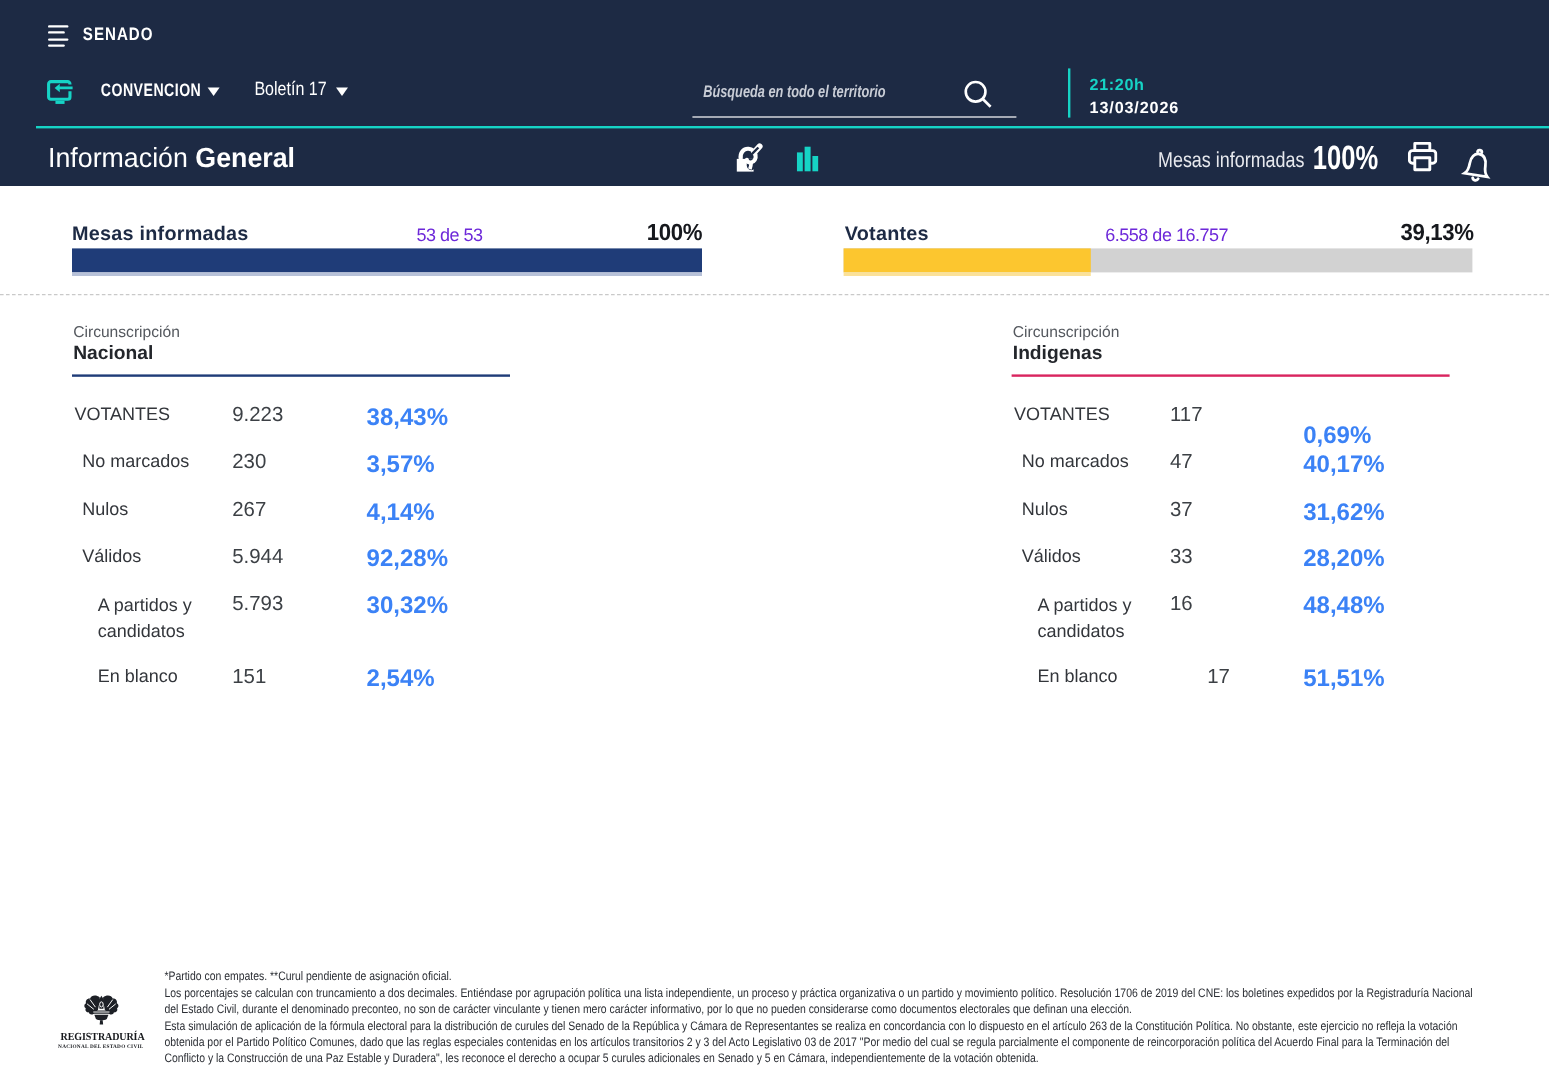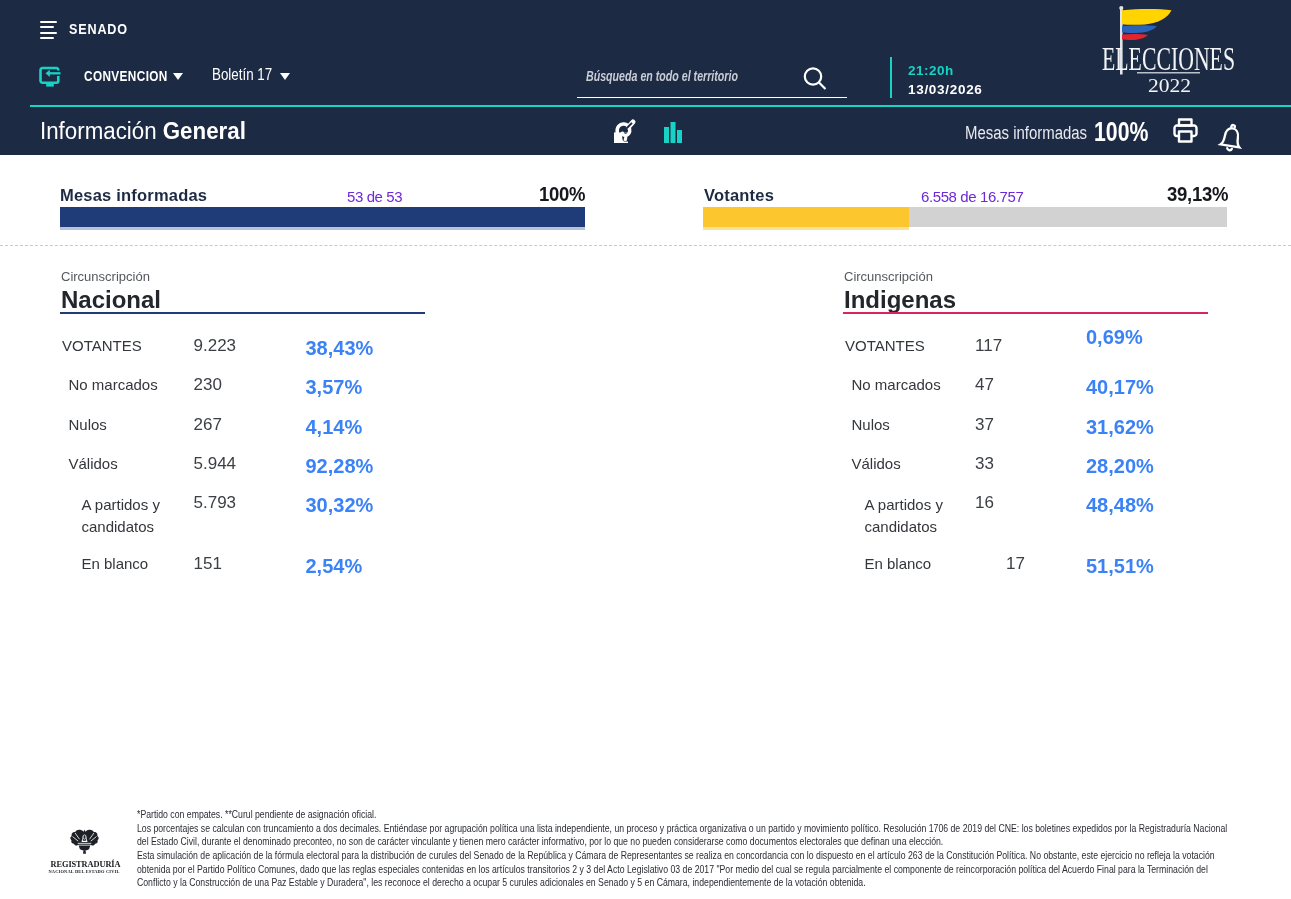--- a/index.html
+++ b/index.html
@@ -40,21 +40,21 @@
   #bar1 { position:absolute; left:60px; top:206.5px; width:524.5px; height:20px; background:#1f3c78; }
   #bar1s { position:absolute; left:60px; top:226.5px; width:524.5px; height:3.5px; background:#b7c1d8; }
   #bar2bg { position:absolute; left:703px; top:206.5px; width:524px; height:20px; background:#d2d2d2; }
   #bar2fg { position:absolute; left:703px; top:206.5px; width:206px; height:20px; background:#fcc62f; }
   #bar2s { position:absolute; left:703px; top:226.5px; width:206px; height:3.5px; background:#fbe198; }
 
   #dashed { position:absolute; left:0px; top:244.5px; width:1291px; border-top:1.5px dashed #c9c9c9; }
 
   
   .circ { font-size:13px; color:#54585e; }
-  .circname { font-size:24px; font-weight:bold; color:#23262b; }
+  .circname { font-size:16px; font-weight:bold; color:#23262b; }
   .tline { position:absolute; height:2.5px; }
   .lbl { position:absolute; font-size:15px; color:#33363b; }
   .val { position:absolute; font-size:17px; color:#3c4045; }
   .pct { position:absolute; font-size:20px; font-weight:bold; color:#3b82f6; }
 
   
   #ftext { position:absolute; left:137px; top:807.8px; font-size:10.3px; line-height:13.7px; color:#2a2d33; white-space:nowrap; transform:scaleX(0.845); transform-origin:left top; }
   #reglogo { position:absolute; left:48px; top:828px; width:72px; text-align:center; color:#17191d; }
   #regname { font-family:"Liberation Serif", serif; font-weight:bold; font-size:9px; letter-spacing:-0.1px; margin-top:2.5px; transform:scaleX(0.93); }
   #regsub { font-family:"Liberation Serif", serif; font-weight:bold; font-size:4.4px; letter-spacing:0.2px; }
@@ -88,35 +88,20 @@
     <div id="searchline"></div>
     <svg style="position:absolute;left:801px;top:65px;" width="28" height="28" viewBox="0 0 28 28">
       <circle cx="12" cy="11.5" r="8.2" fill="none" stroke="#fff" stroke-width="2.2"></circle>
       <line x1="18" y1="17.5" x2="24.5" y2="24" stroke="#fff" stroke-width="2.2"></line>
     </svg>
 
     <div id="vline"></div>
     <div id="time">21:20h</div>
     <div id="date">13/03/2026</div>
 
-    <div id="logo" style="position:absolute;left:1095px;top:0px;width:155px;height:100px;">
-      <svg width="155" height="100" viewBox="0 0 155 100">
-
-        <circle cx="26.3" cy="8" r="2.1" fill="#dfe4ea"></circle>
-        <rect x="25" y="9" width="2.6" height="65.5" fill="#dfe4ea"></rect>
-
-        <path d="M27 10.3 C45 8.3 65 8.6 76.5 10.3 C73 17.8 63 23.3 50 24.4 C41 25.1 31 24.7 27 24.2 Z" fill="#ffd400"></path>
-        <path d="M27 26 C38 24.9 53 24.9 62 26.2 C58 30.7 50 32.7 41 33 C35 33.2 30 32.9 27 32.6 Z" fill="#2a64b8"></path>
-        <path d="M27 34.6 C35 33.9 45 33.9 53 34.9 C49 38.4 43 39.9 37 40 C33 40.1 29 39.8 27 39.6 Z" fill="#e02430"></path>
-
-        <text x="7" y="70.3" font-family="Liberation Serif, serif" font-size="33" fill="#f2f4f7" textLength="133" lengthAdjust="spacingAndGlyphs">ELECCIONES</text>
-        <rect x="42" y="72" width="63" height="1.5" fill="#b9c1cb"></rect>
-        <text x="53" y="91.5" font-family="Liberation Serif, serif" font-size="19" fill="#f2f4f7" textLength="43" lengthAdjust="spacingAndGlyphs">2022</text>
-      </svg>
-    </div>
 
     <div id="infotitle">Información <b>General</b></div>
 
     <svg style="position:absolute;left:611px;top:117px;" width="26" height="27" viewBox="0 0 26 27">
       <rect x="17.3" y="1.7" width="4.9" height="11.6" rx="2.3" fill="#fff" transform="rotate(42 19.75 7.5)"></rect>
       <rect x="3" y="15.4" width="14" height="10.6" fill="#fff"></rect>
       <path d="M11.3 15.4 h7.7 v5.6 a3.85 3.85 0 0 1 -7.7 0 Z" fill="#1d2a44"></path>
       <path d="M6.3,15.6 C5.2,10.2 9.0,6.6 12.8,7.0 C15.7,7.3 17.9,9.3 18.6,12.0 C19.3,15.2 17.4,18.2 14.8,18.4 C13.0,18.5 11.6,17.5 11.4,16.1" fill="none" stroke="#fff" stroke-width="3.4" stroke-linecap="round"></path>
       <path d="M15.0,18.4 C14.9,20.2 14.5,22.2 13.9,23.9" fill="none" stroke="#fff" stroke-width="3.1"></path>
       <line x1="13.2" y1="13.8" x2="21.0" y2="5.9" stroke="#1d2a44" stroke-width="2"></line>
@@ -190,21 +175,21 @@
   <div class="lbl" style="left:81.5px; top:554.9px;">En blanco</div>
   <div class="val" style="left:193.5px; top:554px;">151</div>
   <div class="pct" style="left:305.5px; top:554.9px;">2,54%</div>
 
   <div class="circ abs" style="left:844px; top:269px;">Circunscripción</div>
   <div class="circname abs" style="left:844px; top:286px;">Indigenas</div>
   <div class="tline" style="left:843px; top:311.5px; width:365px; background:#d9255f;"></div>
 
   <div class="lbl" style="left:845px; top:337.3px;">VOTANTES</div>
   <div class="val" style="left:975px; top:336.4px;">117</div>
-  <div class="pct" style="left:1086px; top:326px;">0,69%</div>
+  <div class="pct" style="left:1086px; top:352px;">0,69%</div>
 
   <div class="lbl" style="left:851.5px; top:376.3px;">No marcados</div>
   <div class="val" style="left:975px; top:375.4px;">47</div>
   <div class="pct" style="left:1086px; top:376.3px;">40,17%</div>
 
   <div class="lbl" style="left:851.5px; top:415.5px;">Nulos</div>
   <div class="val" style="left:975px; top:414.6px;">37</div>
   <div class="pct" style="left:1086px; top:415.5px;">31,62%</div>
 
   <div class="lbl" style="left:851.5px; top:454.7px;">Válidos</div>

